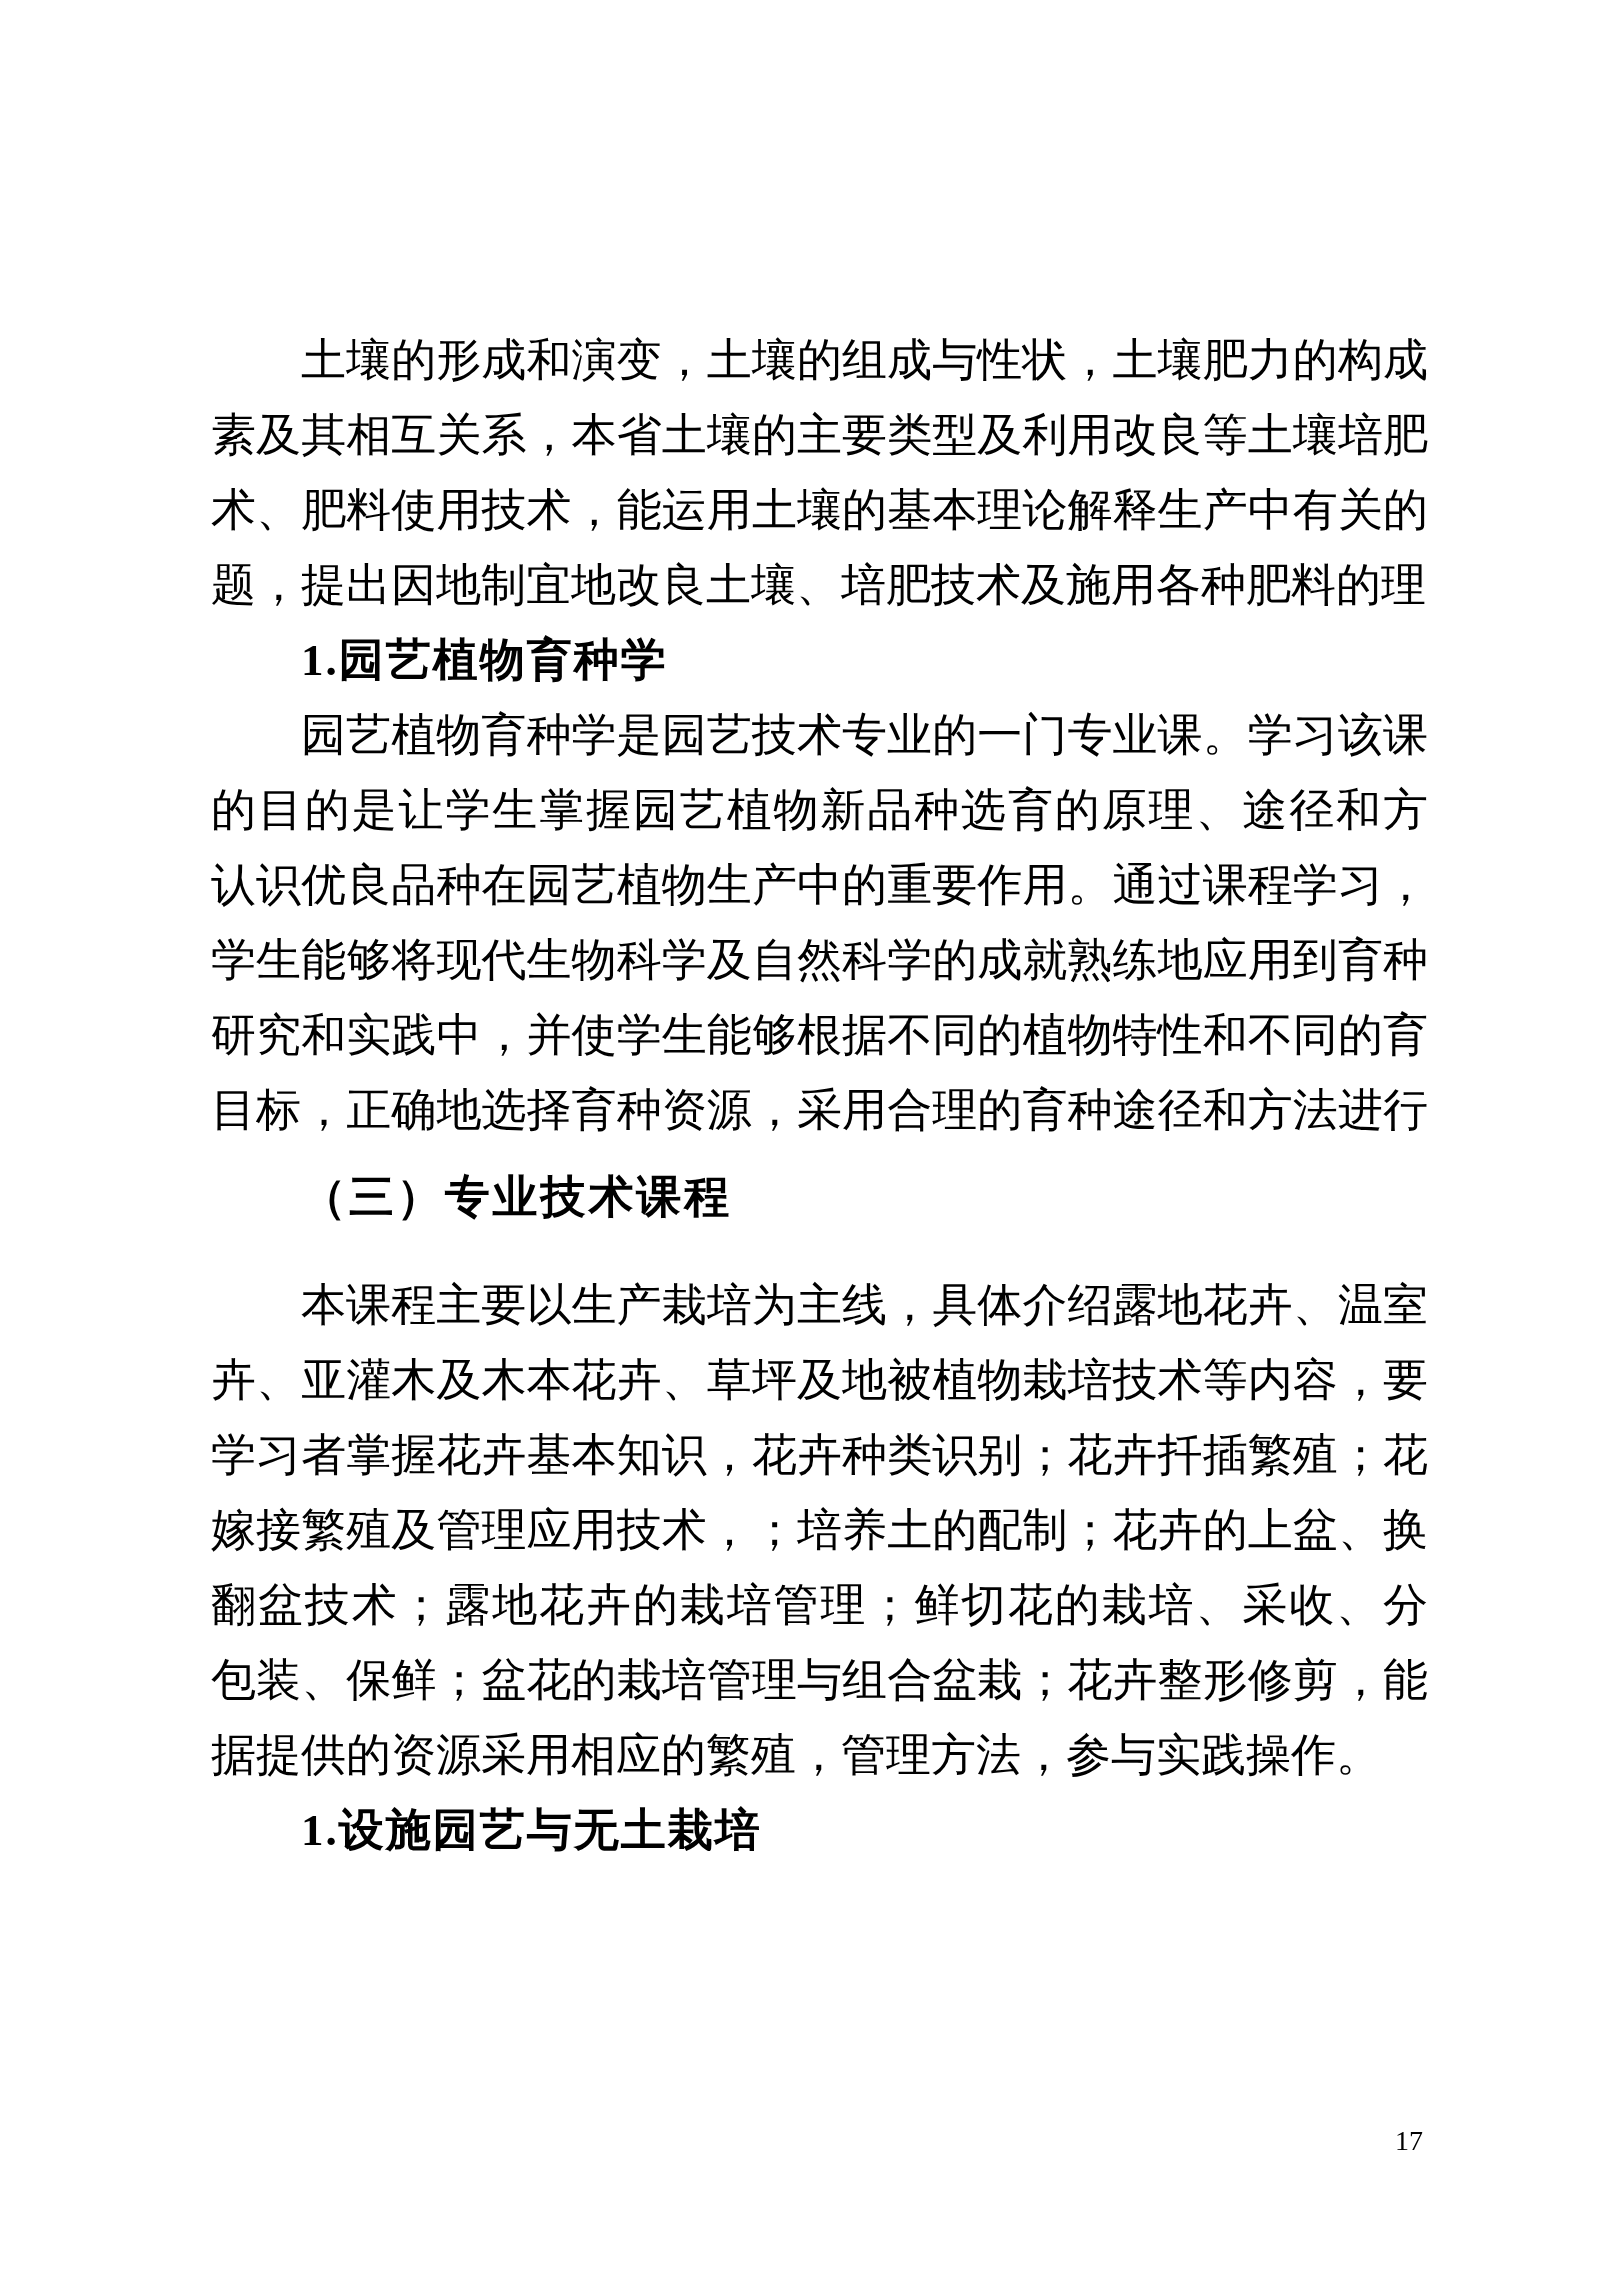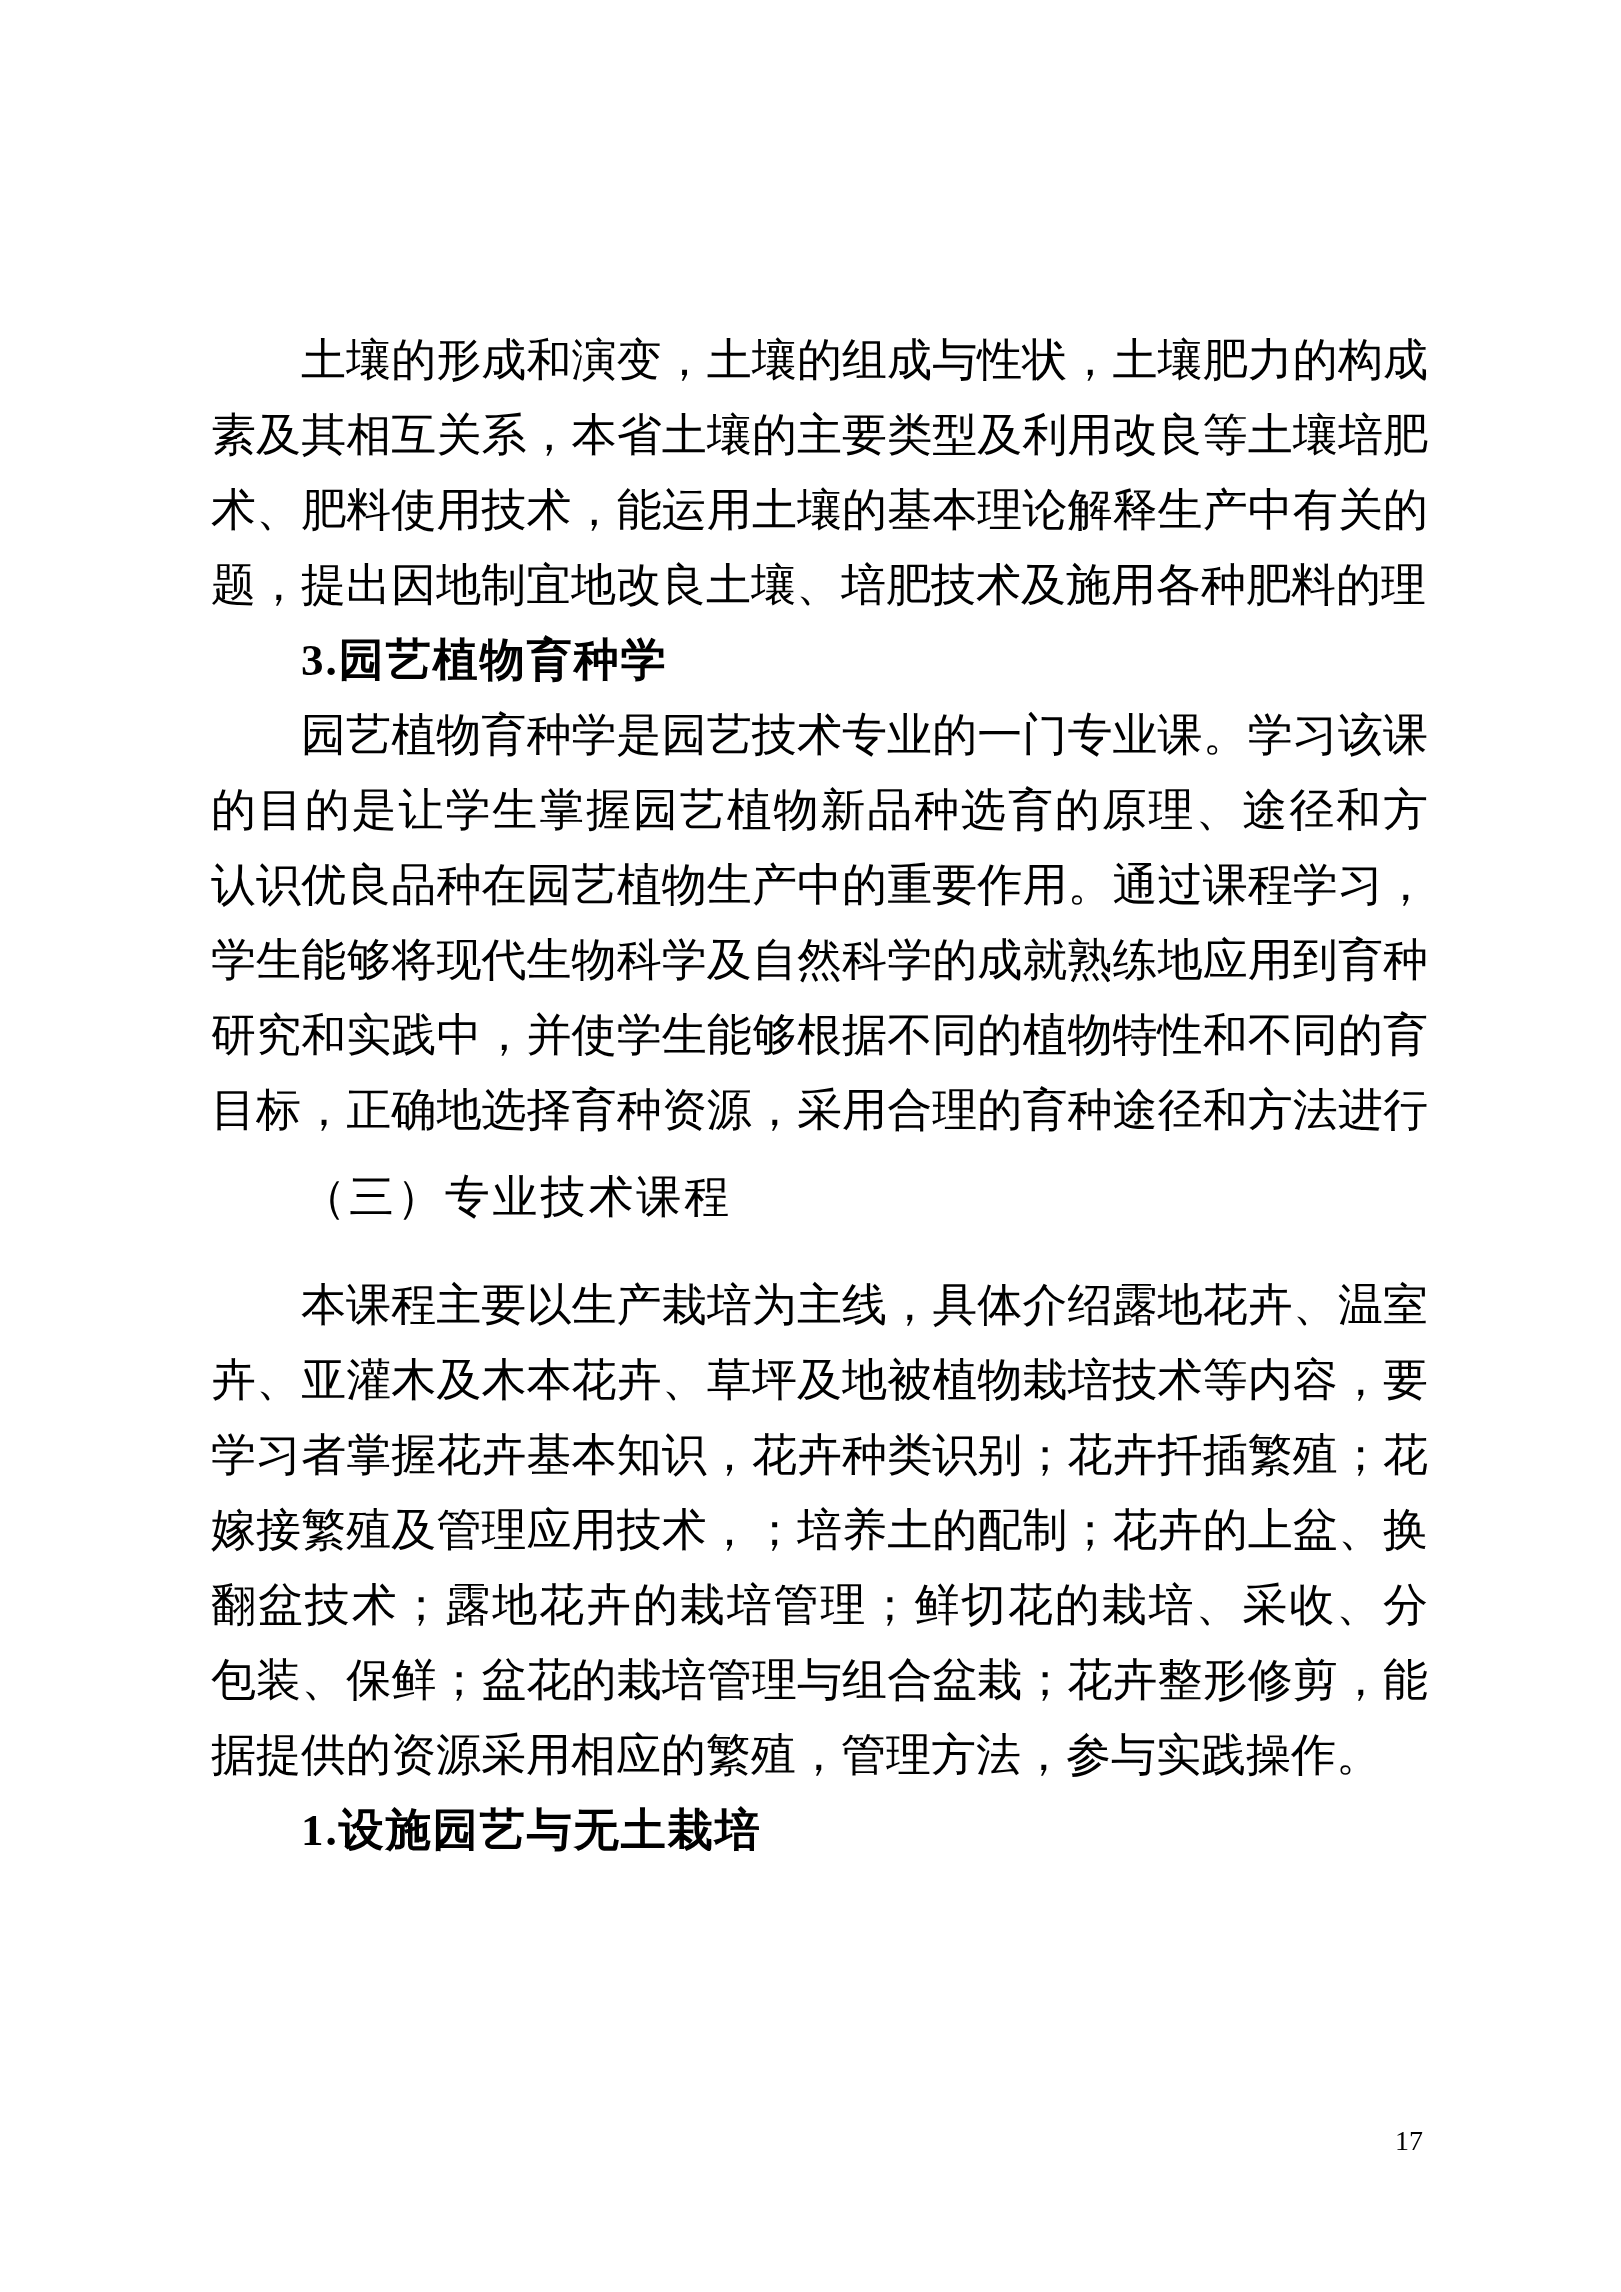--- a/index.html
+++ b/index.html
@@ -40,21 +40,21 @@
   .heading {
     height: 75px;
     font-weight: bold;
     text-indent: 90px;
     text-align: left;
     text-align-last: left;
     letter-spacing: 2px;
   }
   .section-heading {
     height: 75px;
-    font-weight: normal;
+    font-weight: bold;
     text-indent: 90px;
     margin-top: 11.8px;
     margin-bottom: 33px;
     text-align: center;
     text-align-last: left;
     letter-spacing: 2.9px;
   }
   .page-number {
     position: absolute;
     top: 2123px;
@@ -69,21 +69,21 @@
 <div class="page">
   <div class="body-text">
 
     <div>
       <div class="line indent">土壤的形成和演变，土壤的组成与性状，土壤肥力的构成因</div>
       <div class="line">素及其相互关系，本省土壤的主要类型及利用改良等土壤培肥技</div>
       <div class="line">术、肥料使用技术，能运用土壤的基本理论解释生产中有关的问</div>
       <div class="line last">题，提出因地制宜地改良土壤、培肥技术及施用各种肥料的理由。</div>
     </div>
 
-    <div class="heading">3.园艺植物育种学</div>
+    <div class="heading">1.园艺植物育种学</div>
 
     <div>
       <div class="line indent">园艺植物育种学是园艺技术专业的一门专业课。学习该课程</div>
       <div class="line">的目的是让学生掌握园艺植物新品种选育的原理、途径和方法；</div>
       <div class="line">认识优良品种在园艺植物生产中的重要作用。通过课程学习，使</div>
       <div class="line">学生能够将现代生物科学及自然科学的成就熟练地应用到育种</div>
       <div class="line">研究和实践中，并使学生能够根据不同的植物特性和不同的育种</div>
       <div class="line">目标，正确地选择育种资源，采用合理的育种途径和方法进行园</div>
     </div>
 

